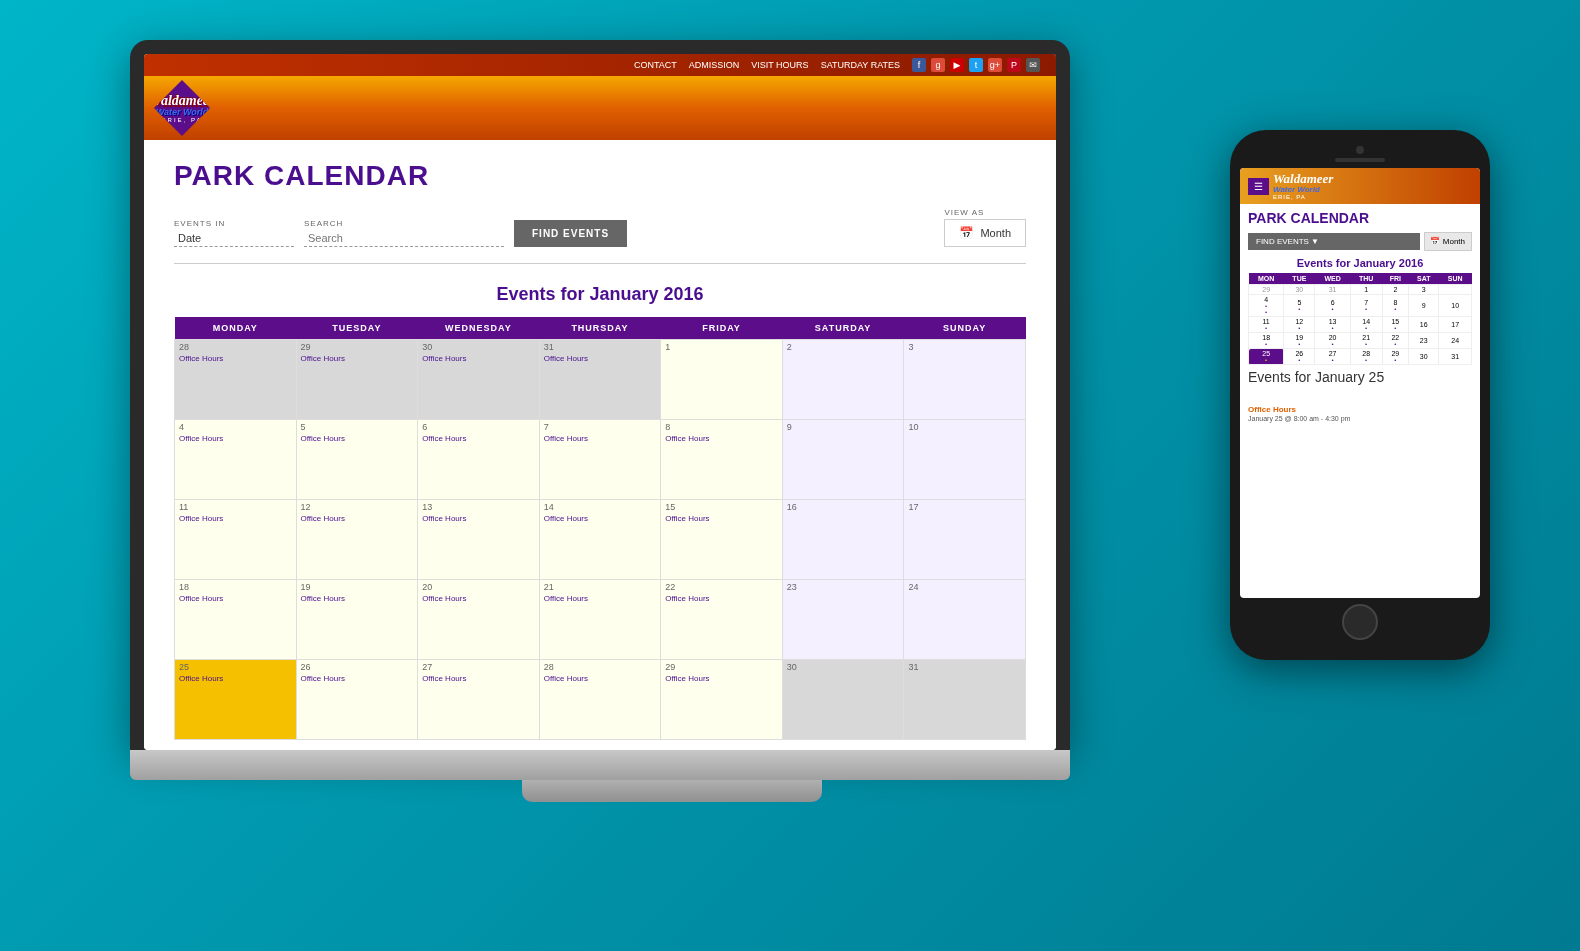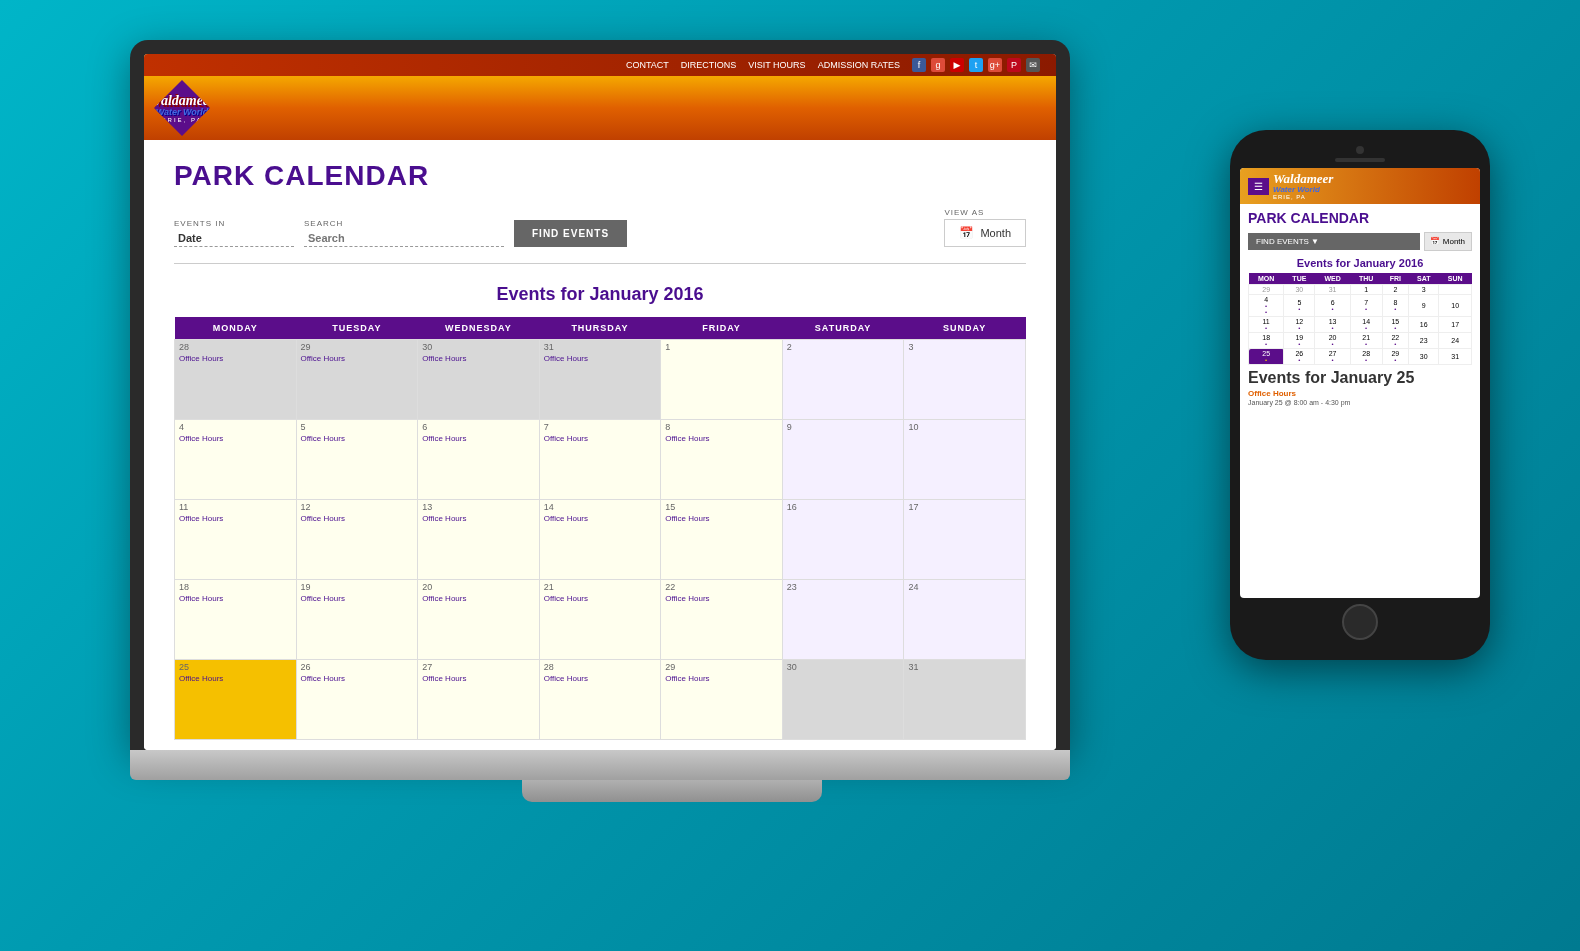--- a/index.html
+++ b/index.html
@@ -193,21 +193,20 @@
       letter-spacing: 1px;
     }
     .filter-input {
       border: none;
       border-bottom: 1px dashed #999;
       padding: 2px 4px;
       font-size: 11px;
       color: #333;
       width: 120px;
       outline: none;
-      font-weight: bold;
     }
     .filter-search {
       width: 200px;
     }
     .find-events-btn {
       background: #666;
       color: #fff;
       border: none;
       padding: 8px 18px;
       font-size: 10px;
@@ -447,45 +446,45 @@
       font-size: 8px;
       font-weight: bold;
       color: #e06000;
       margin-bottom: 1px;
     }
     .ph-event-date {
       font-size: 7px;
       color: #555;
     }
     .ph-day-title {
-      font-size: 16px;
-      font-weight: bold;
+      font-size: 14px;
+      font-weight: normal;
       color: #333;
       margin-top: 4px;
-      margin-bottom: 2px;
+      margin-bottom: 20px;
     }
     .dropdown-arrow {
       font-size: 8px;
     }
   </style>
 </head>
 <body>
 
 <div class="scene">
 
   <div class="laptop">
     <div class="laptop-frame">
       <div class="laptop-screen">
 
         <div class="site-header">
           <div class="top-nav">
             <a>CONTACT</a>
-            <a>DIRECTIONS</a>
+            <a>ADMISSION</a>
             <a>VISIT HOURS</a>
-            <a>ADMISSION RATES</a>
+            <a>SATURDAY RATES</a>
             <span class="top-nav-icons">
               <span class="top-nav-icon fb-icon">f</span>
               <span class="top-nav-icon gp-icon">g</span>
               <span class="top-nav-icon yt-icon">▶</span>
               <span class="top-nav-icon tw-icon">t</span>
               <span class="top-nav-icon gplus-icon">g+</span>
               <span class="top-nav-icon pi-icon">P</span>
               <span class="top-nav-icon em-icon">✉</span>
             </span>
           </div>

